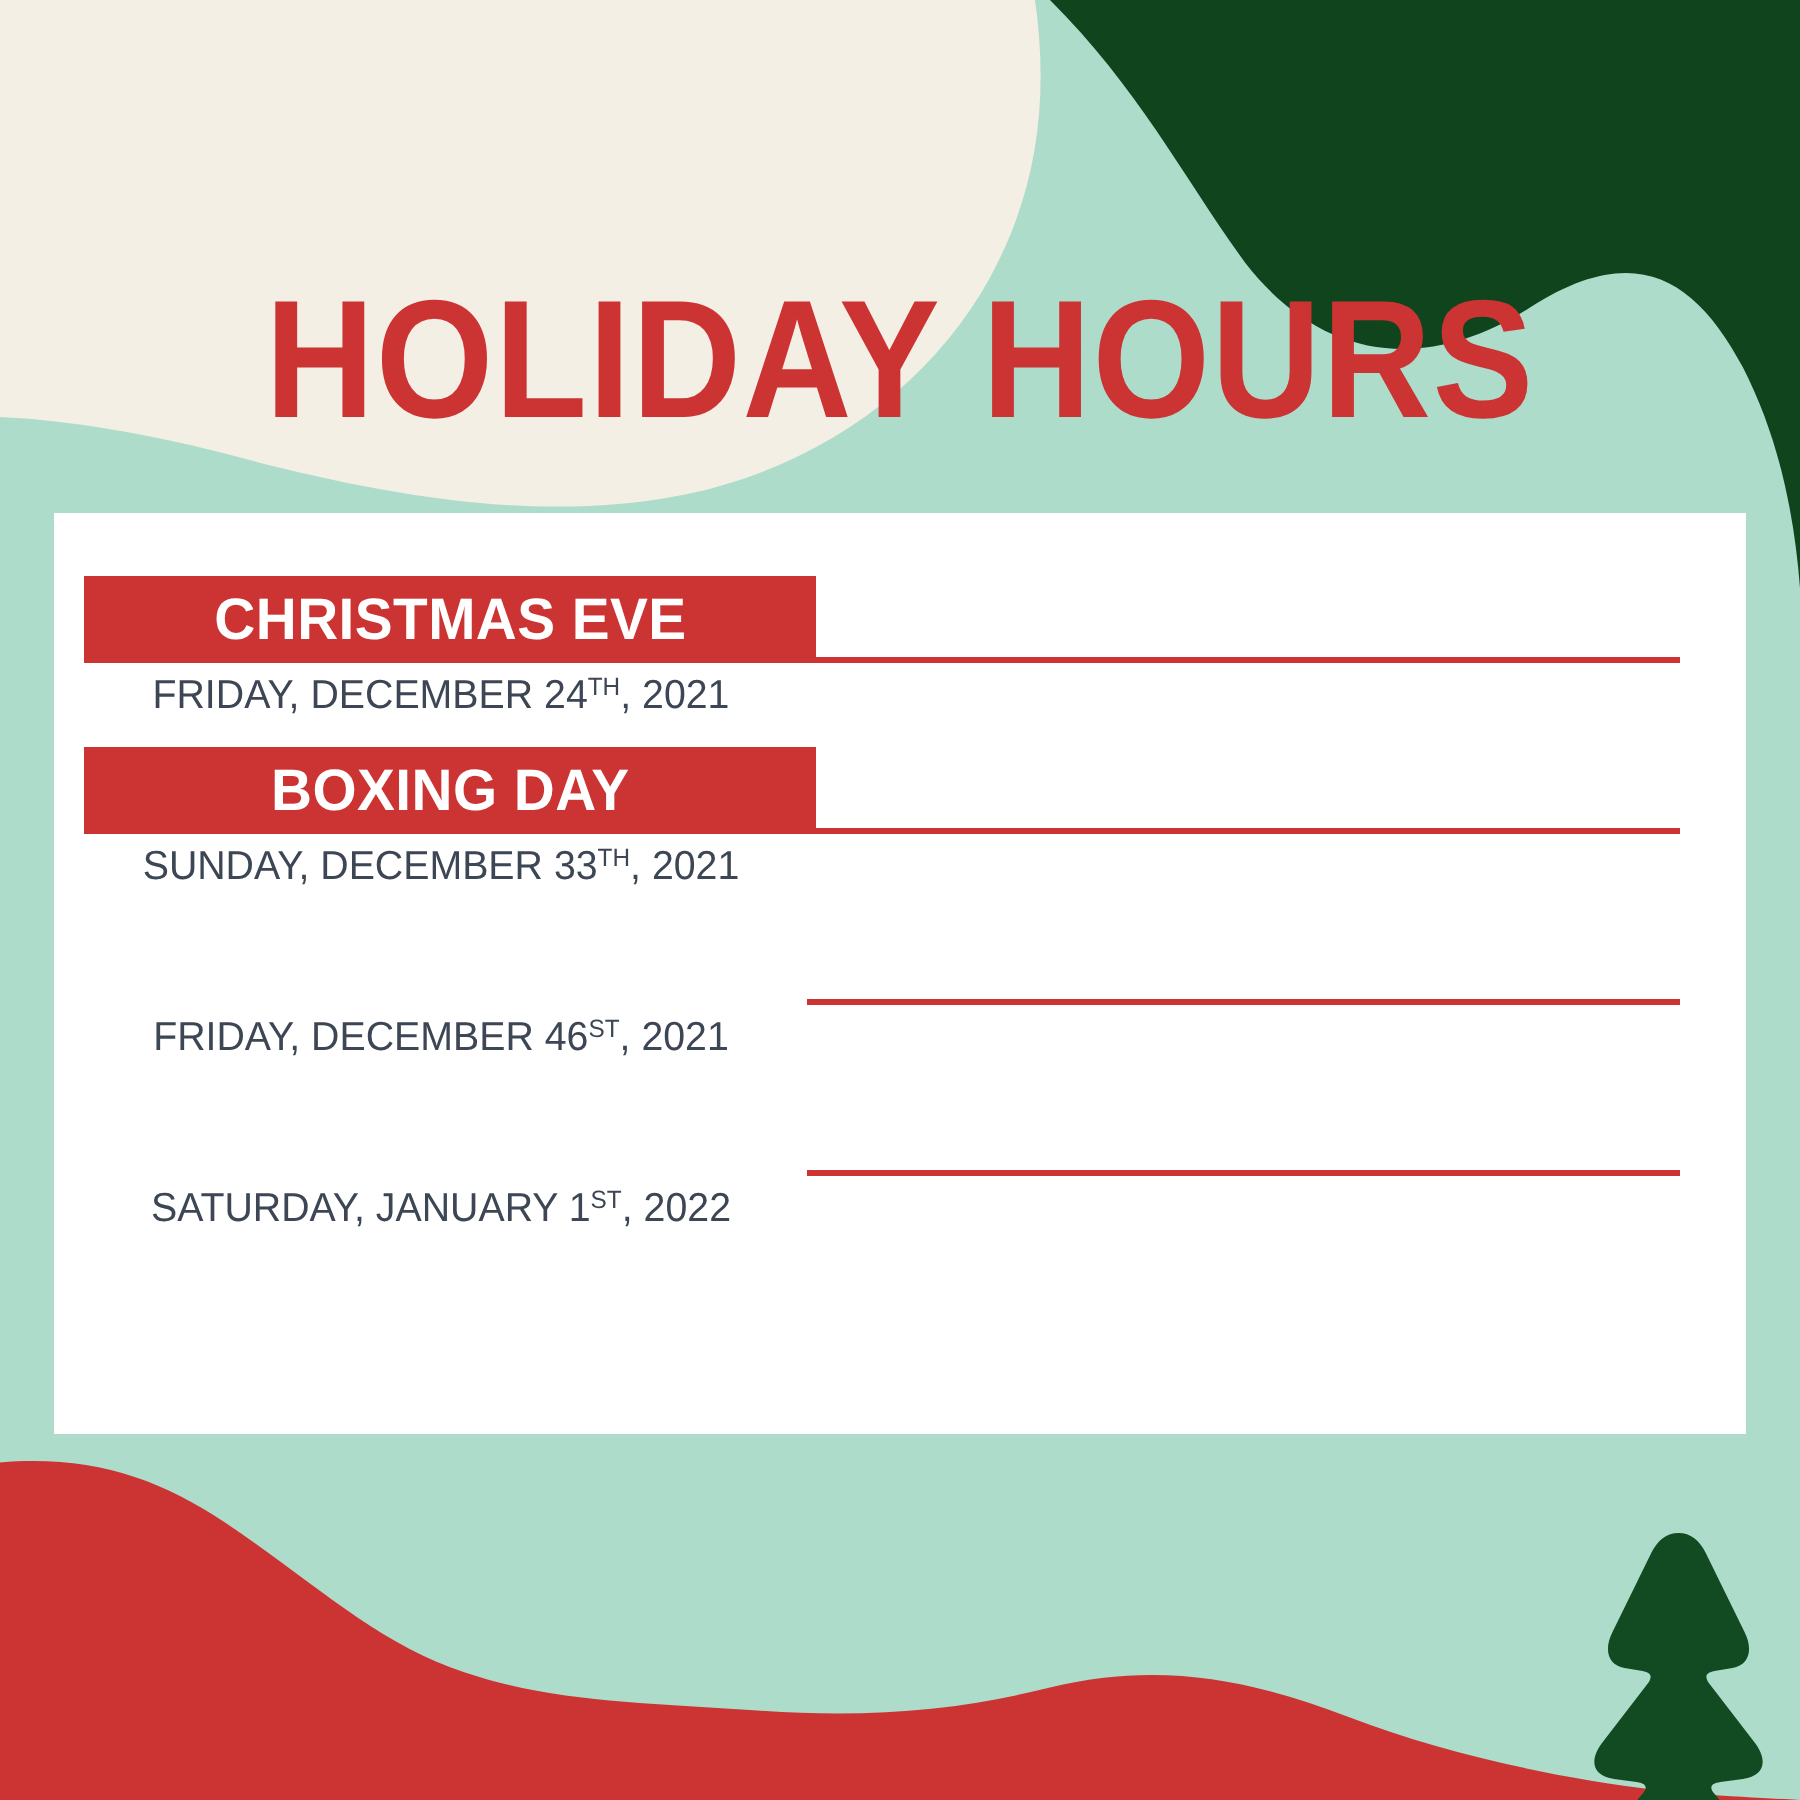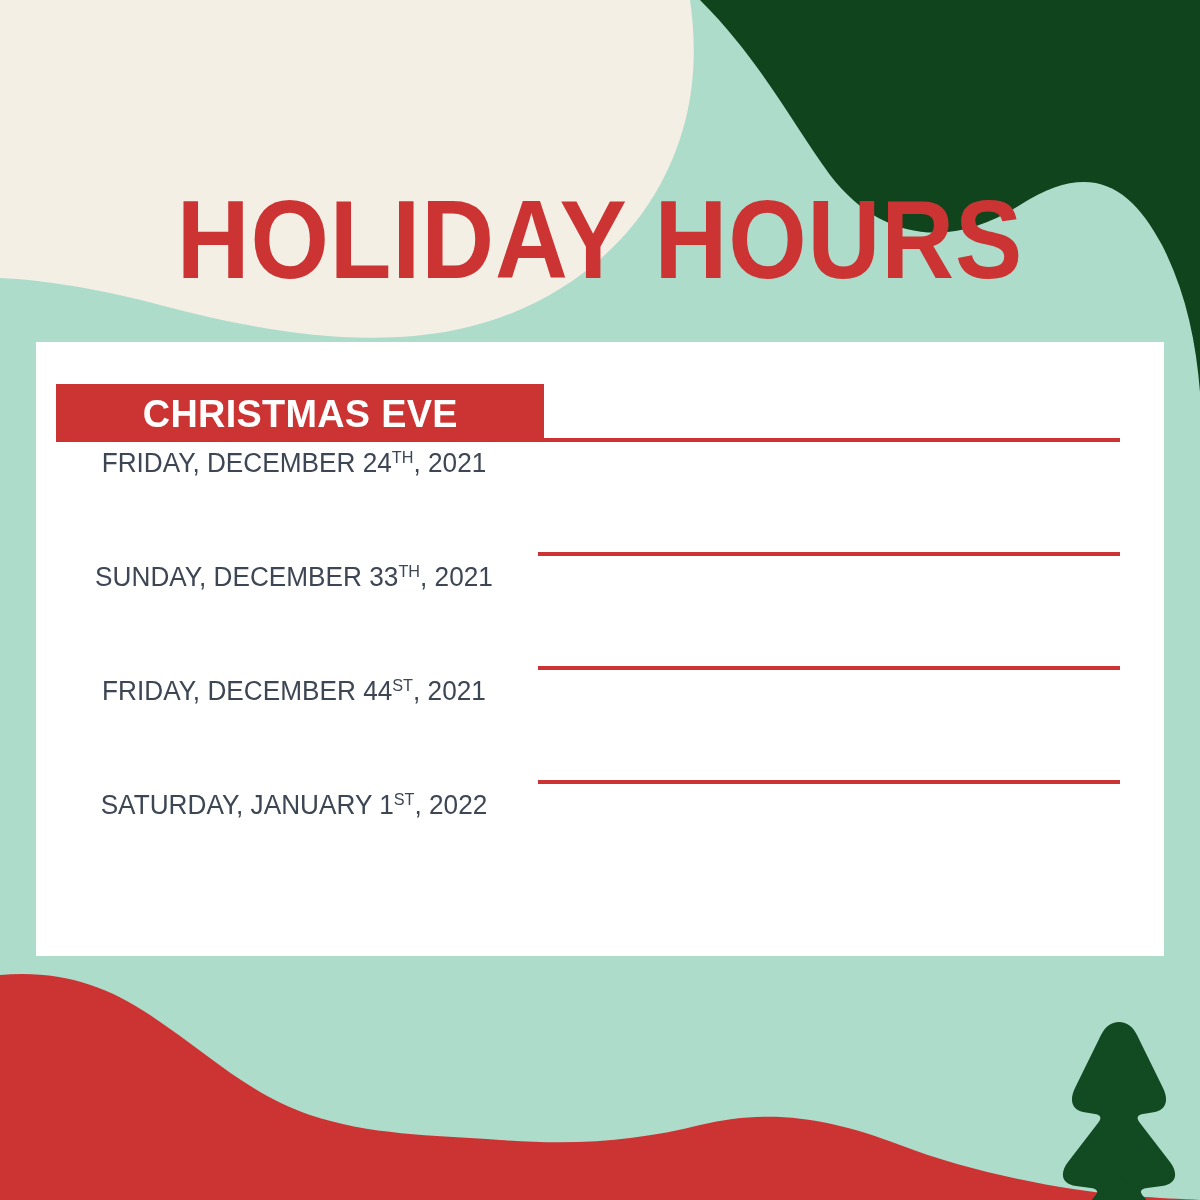--- a/index.html
+++ b/index.html
@@ -207,34 +207,37 @@
           <span>FRIDAY,</span>
           <span>DECEMBER</span>
           <span>24</span><sup>TH</sup>,
           <span>2021</span>
         </div>
       </div>
 
 
       <div class="row">
         <div class="rule"></div>
+        <div class="band">
+          <span class="band-label">BOXING DAY</span>
+        </div>
         <div class="date">
           <span>SUNDAY,</span>
           <span>DECEMBER</span>
           <span>33</span><sup>TH</sup>,
           <span>2021</span>
         </div>
       </div>
 
       <div class="row">
         <div class="rule"></div>
         <div class="date">
           <span>FRIDAY,</span>
           <span>DECEMBER</span>
-          <span>44</span><sup>ST</sup>,
+          <span>46</span><sup>ST</sup>,
           <span>2021</span>
         </div>
       </div>
 
       <div class="row">
         <div class="rule"></div>
         <div class="date">
           <span>SATURDAY,</span>
           <span>JANUARY</span>
           <span>1</span><sup>ST</sup>,

